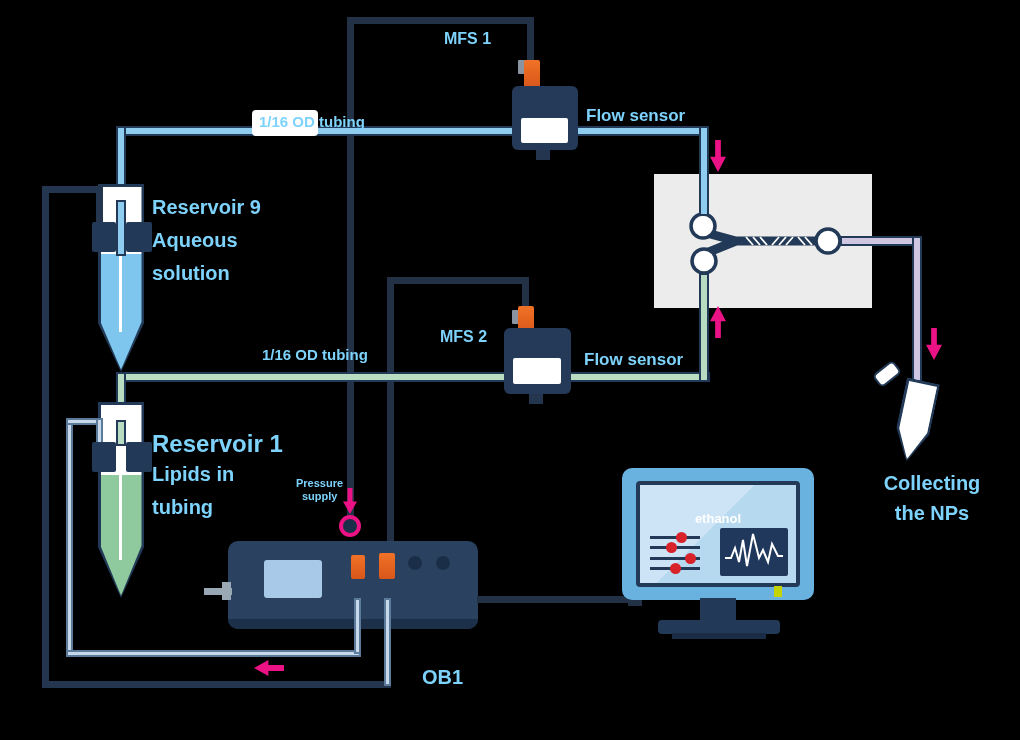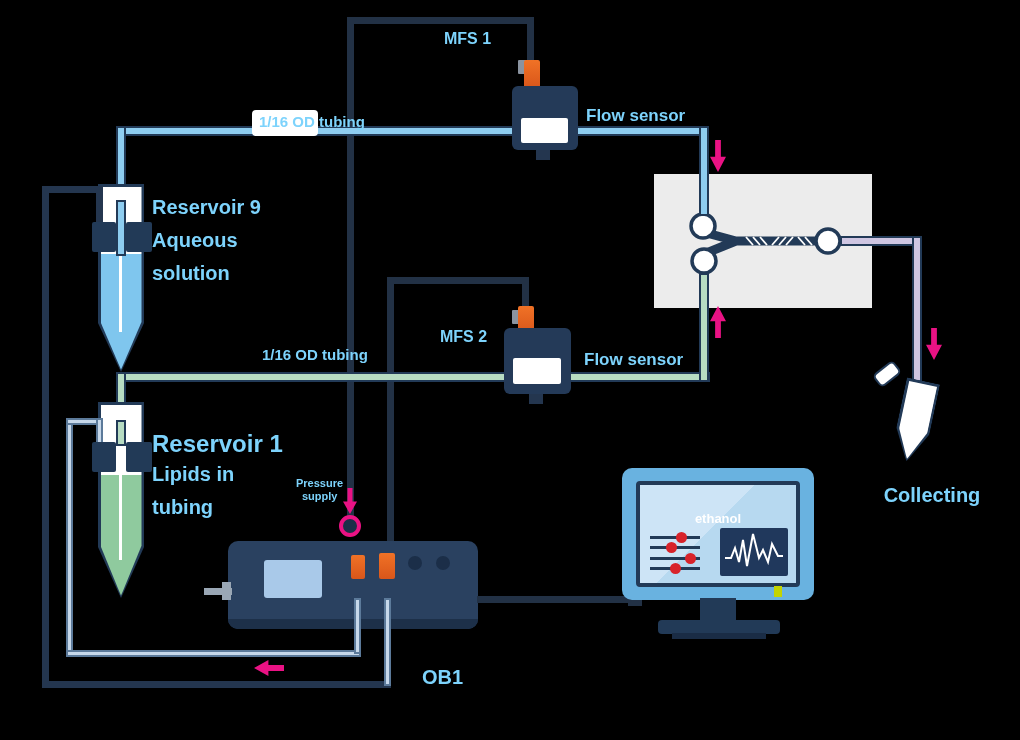--- a/index.html
+++ b/index.html
@@ -169,15 +169,16 @@
 
   <div class="lbl" style="left:152px;top:430px;font-size:24px;">Reservoir 1</div>
   <div class="lbl" style="left:152px;top:463px;font-size:20px;">Lipids in</div>
   <div class="lbl" style="left:152px;top:496px;font-size:20px;">tubing</div>
 
   <div class="lbl" style="left:296px;top:477px;font-size:11px;">Pressure</div>
   <div class="lbl" style="left:302px;top:490px;font-size:11px;">supply</div>
 
   <div class="lbl" style="left:422px;top:666px;font-size:20px;">OB1</div>
 
-  <div class="lbl" style="left:866px;top:472px;width:132px;text-align:center;font-size:20px;margin-top:12px;">Collecting</div>
+  <div class="lbl" style="left:866px;top:472px;width:132px;text-align:center;font-size:20px;">Collecting</div>
+  <div class="lbl" style="left:866px;top:502px;width:132px;text-align:center;font-size:20px;">the NPs</div>
 
 </div>
 
 </body></html>

